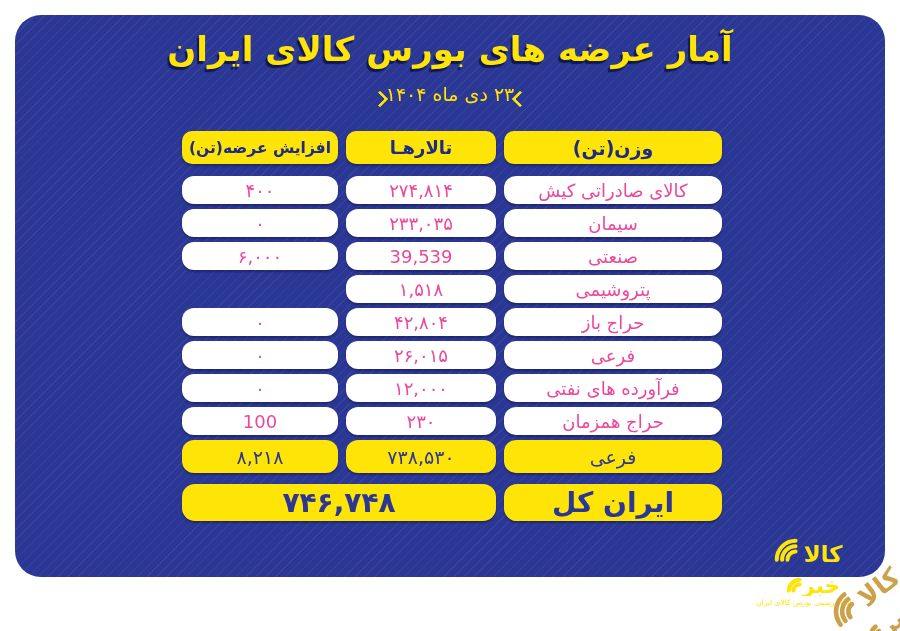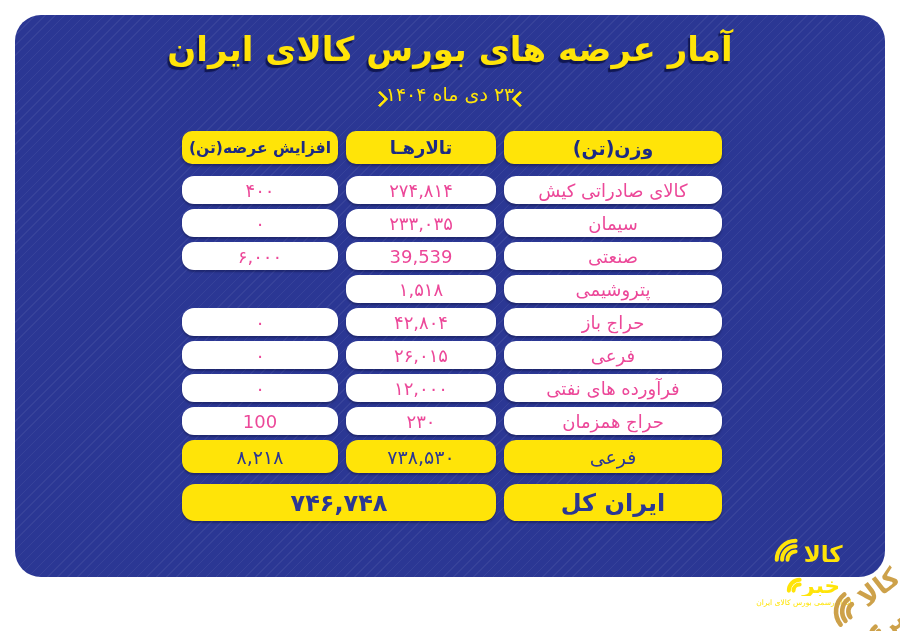--- a/index.html
+++ b/index.html
@@ -47,21 +47,21 @@
     box-shadow:0 2px 2px rgba(0,0,25,0.3);
   }
   .total-row{margin-top:5px;}
   .total-row .cell{
     height:33px;background:#ffe408;color:#2b3794;
     font-weight:normal;font-size:19px;border-radius:12px;
   }
   .grand-row{margin-top:11px;}
   .grand-row .cell{
     height:37px;background:#ffe408;color:#2b3794;
-    font-weight:bold;font-size:24px;border-radius:13px;
+    font-weight:bold;font-size:28px;border-radius:13px;
   }
   .grand-num{grid-column:span 2;font-size:24px;letter-spacing:7px;}
 
   .logo{position:absolute;top:511px;right:28px;width:104px;text-align:center;}
   .logo-mark{width:84px;height:70px;display:block;margin:0 auto;}
   .logo-mark path{stroke:#ffe408;stroke-width:6;fill:none;stroke-linecap:round;}
   .logo-mark text{fill:#ffe408;font-weight:bold;font-family:"DejaVu Sans",sans-serif;}
   .logo-subtitle{margin-top:2px;color:#ffe408;font-size:7.5px;direction:rtl;}
   .logo-url{margin-top:1px;color:#ffffff;font-size:8px;font-weight:bold;letter-spacing:0.6px;}
 

